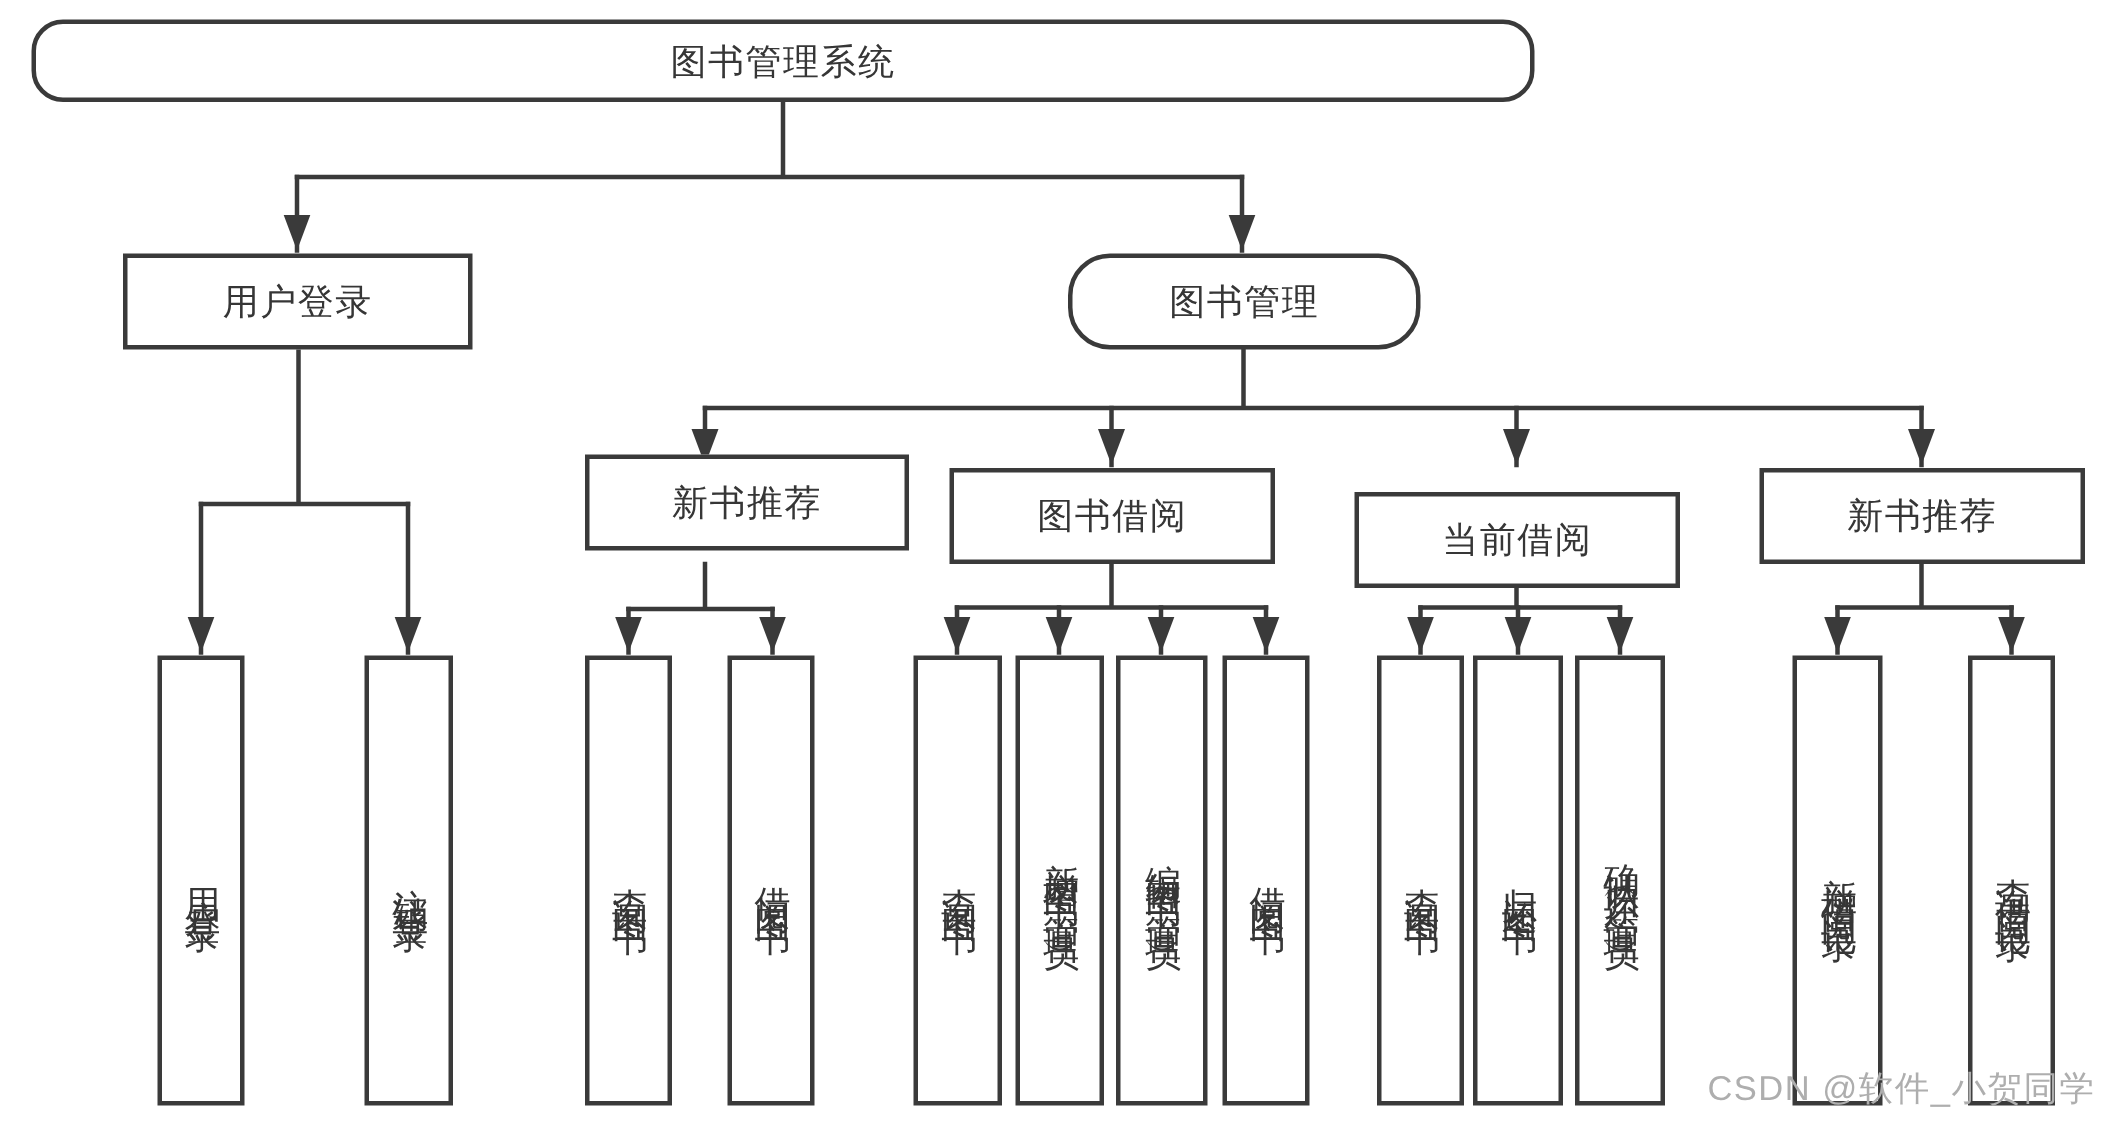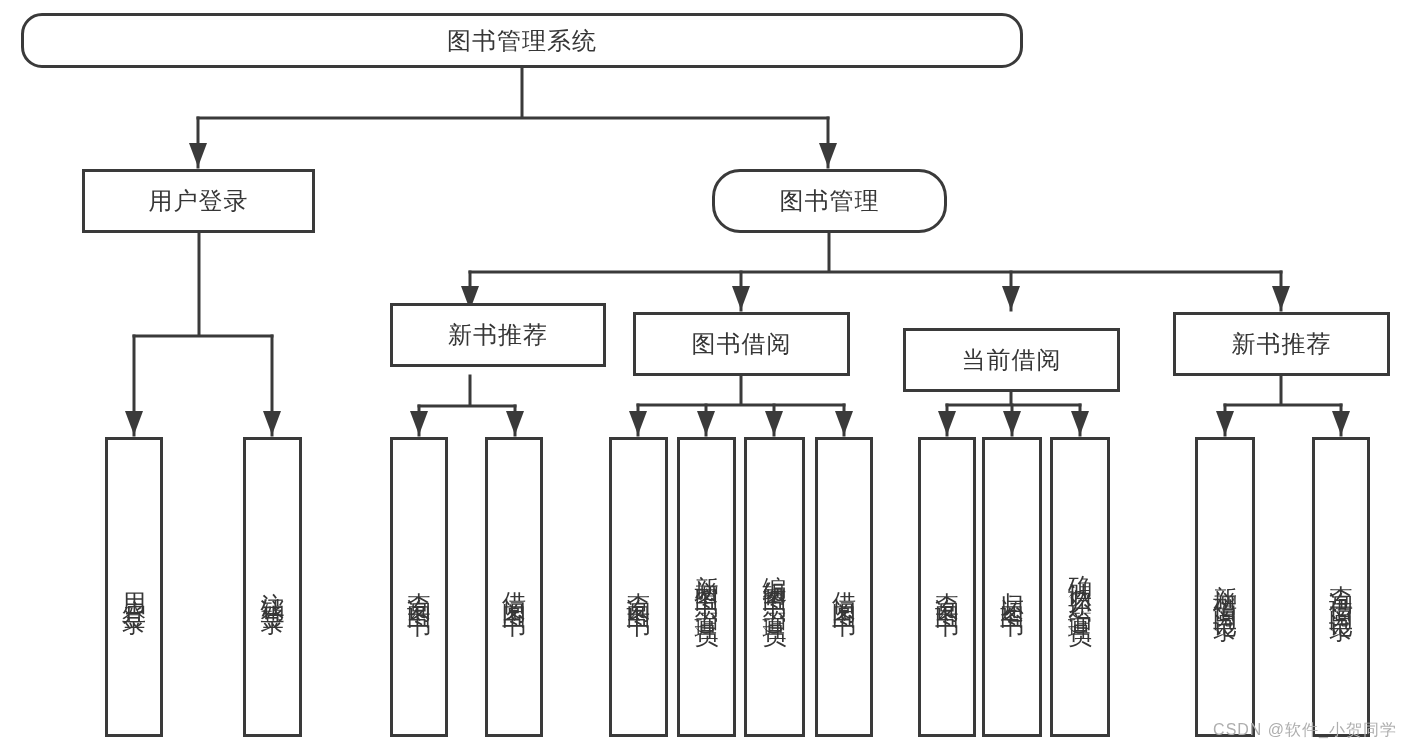--- a/index.html
+++ b/index.html
@@ -32,21 +32,21 @@
     writing-mode:vertical-rl;
     text-orientation:mixed;
     font-size:24px;
     letter-spacing:7px;
     line-height:1;
   }
   .watermark{
     position:absolute;
     right:8px;
     bottom:6px;
-    font-size:16px;
+    font-size:23px;
     letter-spacing:1px;
     color:#aeaeae;
     z-index:3;
     white-space:nowrap;
   }
 </style>
 </head>
 <body>
 
 <div class="canvas">

